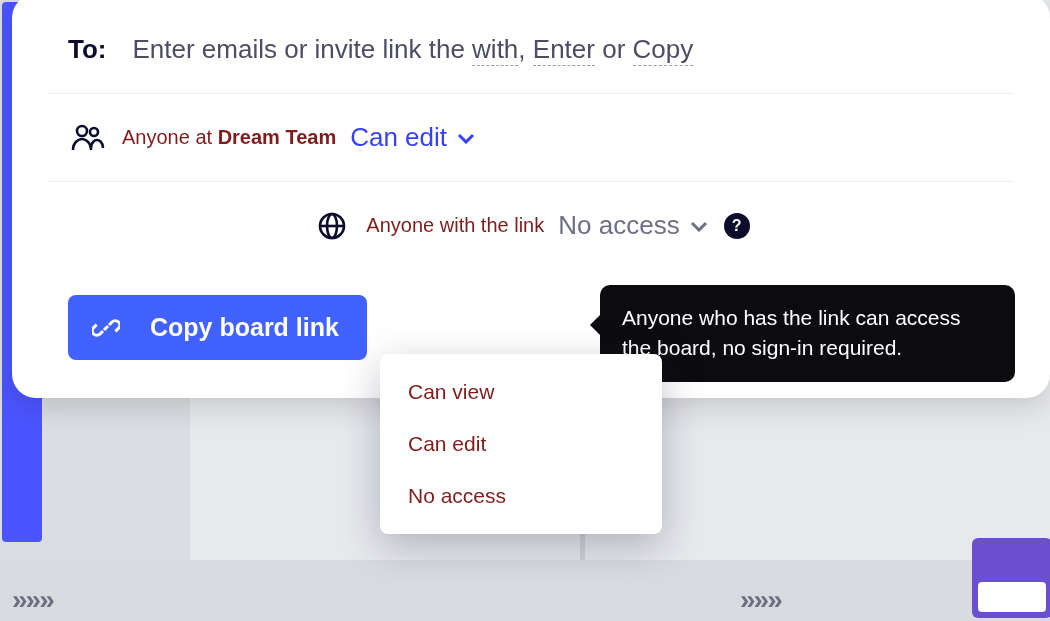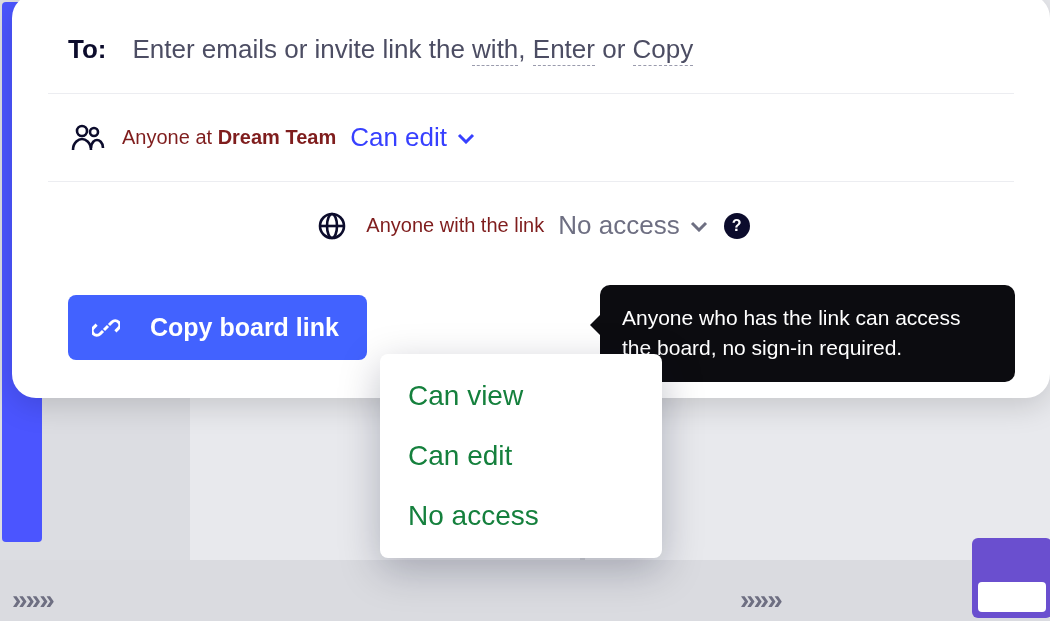--- a/index.html
+++ b/index.html
@@ -160,22 +160,22 @@
     position: absolute;
     left: 380px;
     top: 354px;
     width: 282px;
     background: #fff;
     border-radius: 8px;
     box-shadow: 0 12px 40px rgba(9,10,40,0.25);
     padding: 12px 0;
   }
   .dropdown-item {
-    font-size: 28px;
-    color: #15803d;
+    font-size: 21px;
+    color: #7f1d1d;
     padding: 14px 28px;
     cursor: pointer;
   }
 
   svg { stroke: currentColor; fill: none; }
 </style>
 </head>
 <body>
 
 <div class="bg-clutter">

